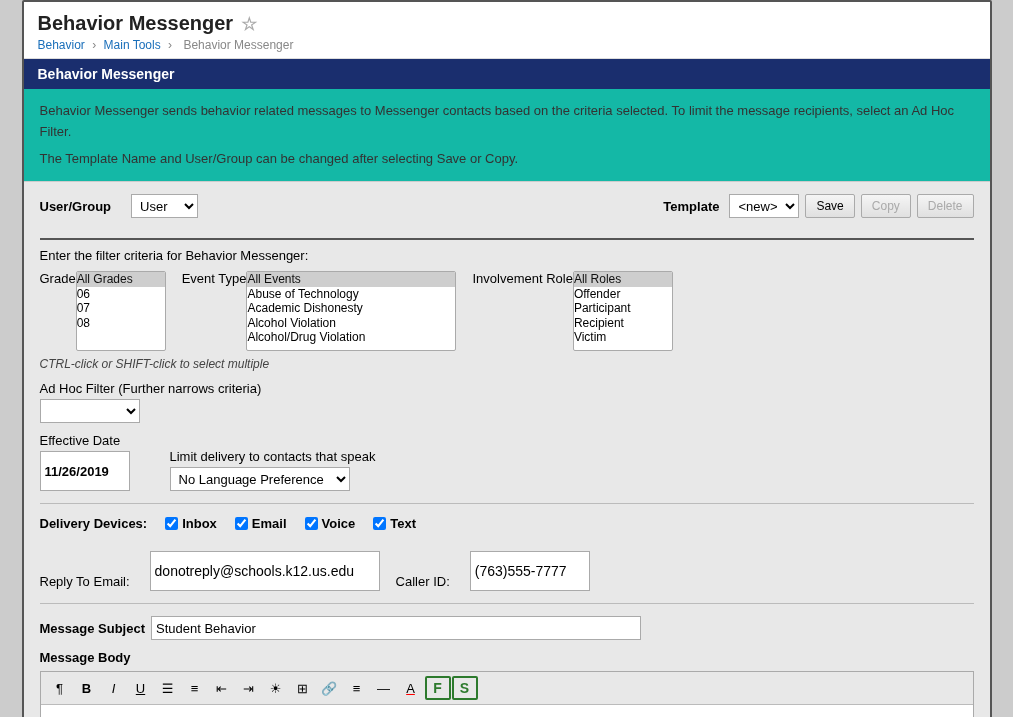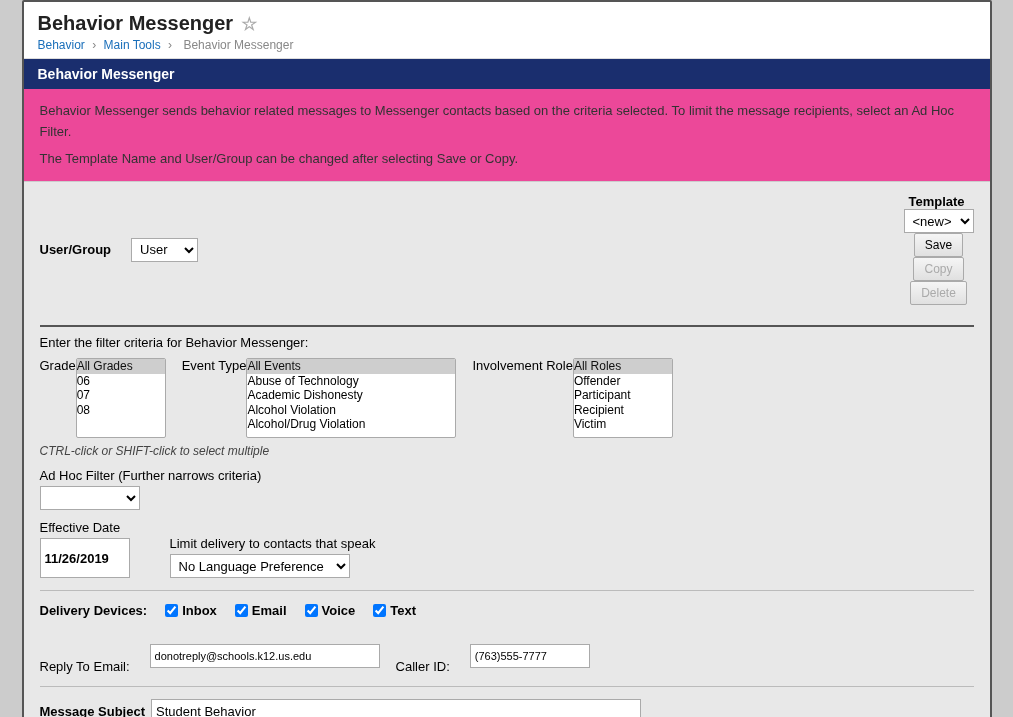--- a/index.html
+++ b/index.html
@@ -41,21 +41,21 @@
     .breadcrumb span { color: #888; margin: 0 4px; }
     .breadcrumb a { color: #1a6fba; text-decoration: none; }
     .section-header {
       background: #1a2e6e;
       color: #fff;
       font-size: 14px;
       font-weight: bold;
       padding: 7px 14px;
     }
     .info-box {
-      background: #ec4899;
+      background: #14b8a6;
       padding: 12px 16px;
       border-bottom: 1px solid #ccc;
       font-size: 13px;
       color: #333;
       line-height: 1.6;
     }
     .form-area {
       background: #e8e8e8;
       padding: 12px 16px;
     }
@@ -74,22 +74,22 @@
     select.small-select {
       font-size: 13px;
       padding: 2px 4px;
       border: 1px solid #aaa;
       background: #fff;
       height: 24px;
     }
     .template-row {
       display: flex;
       align-items: center;
+      gap: 6px;
       margin-left: auto;
-      flex-direction: column;
     }
     .btn {
       font-size: 12px;
       padding: 2px 10px;
       border: 1px solid #aaa;
       background: linear-gradient(to bottom, #f5f5f5, #e0e0e0);
       cursor: pointer;
       height: 24px;
       border-radius: 2px;
     }
@@ -173,24 +173,24 @@
     .reply-caller-row {
       display: flex;
       align-items: center;
       gap: 16px;
       margin-bottom: 12px;
       padding-bottom: 12px;
       border-bottom: 1px solid #bbb;
     }
     .reply-caller-row label { font-size: 13px; margin-right: 4px; margin-top: 21px; }
     .text-input {
-      font-size: 11px;
+      font-size: 14px;
       padding: 2px 4px;
       border: 1px solid #aaa;
-      height: 24px;
+      height: 40px;
     }
     .subject-row {
       display: flex;
       align-items: center;
       gap: 6px;
       margin-bottom: 10px;
     }
     .subject-row label { font-weight: bold; font-size: 13px; }
     .subject-input {
       font-size: 13px;

